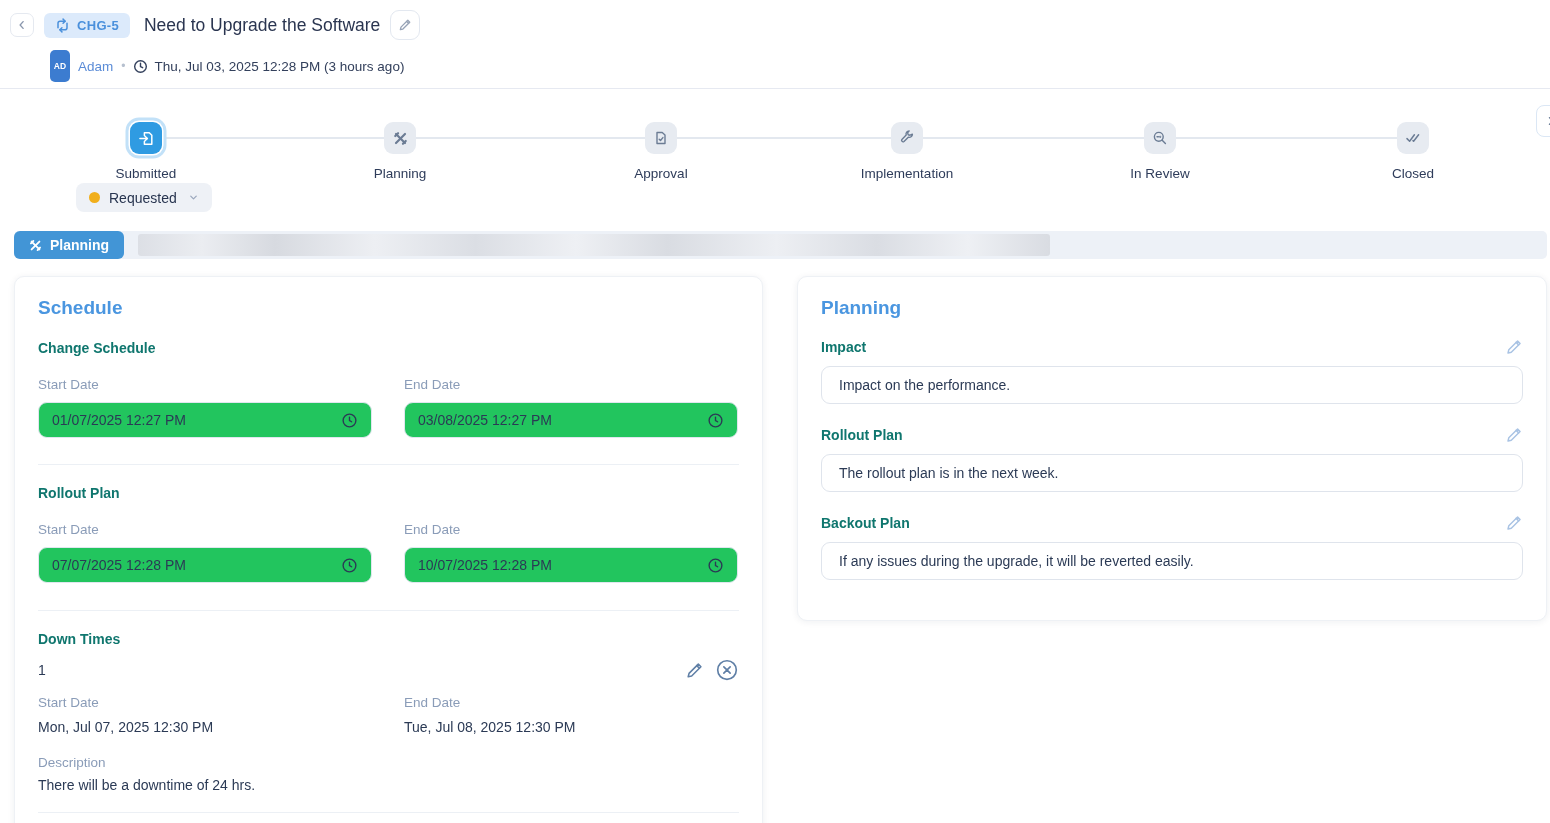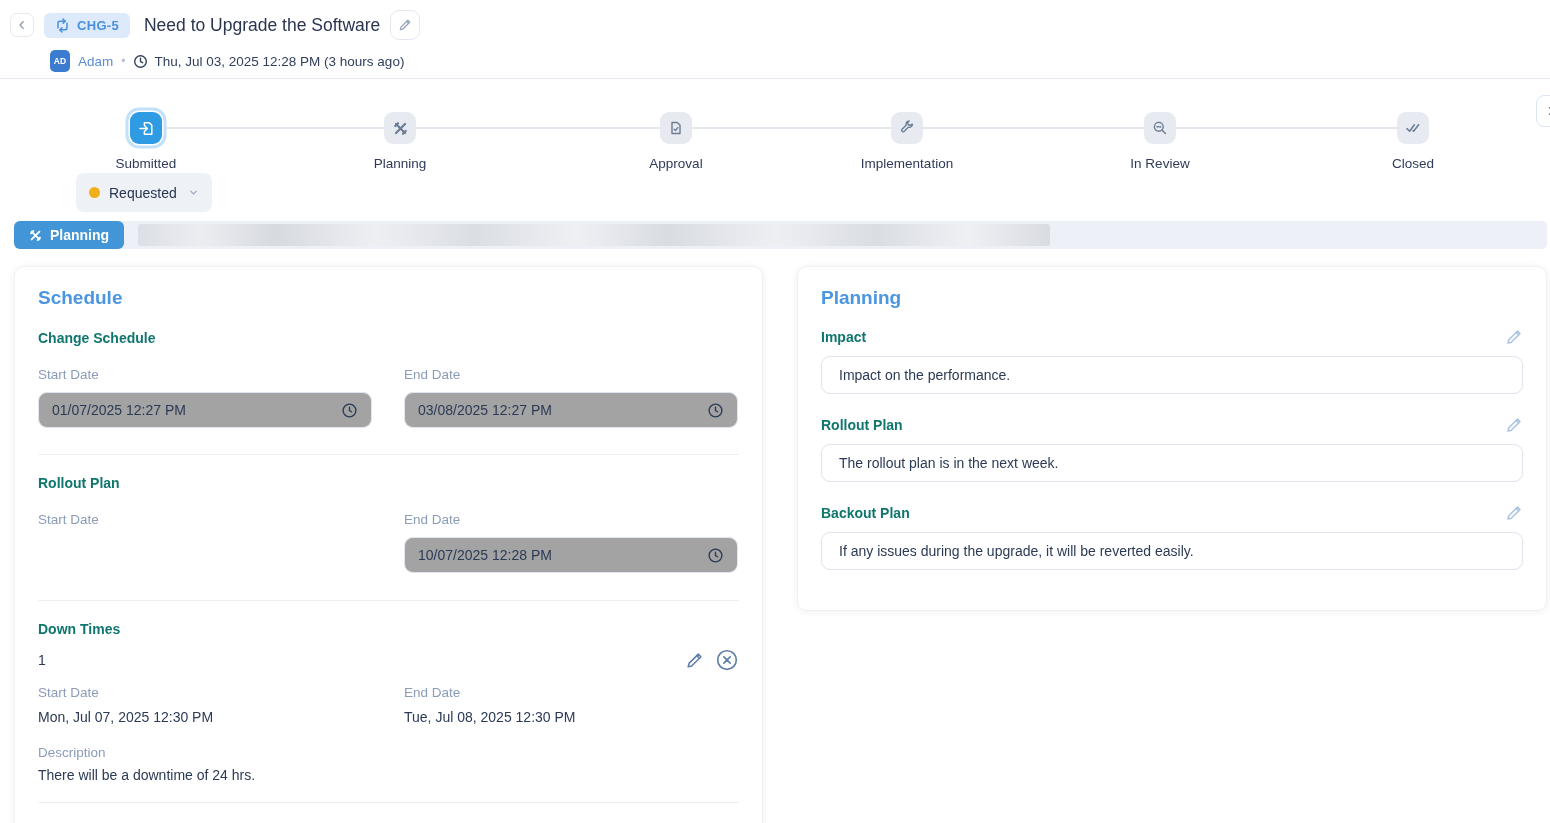--- a/index.html
+++ b/index.html
@@ -10,37 +10,37 @@
   .header { padding:10px 12px 6px 10px; }
   .header-row1 { display:flex; align-items:center; gap:10px; }
   .back-btn { width:24px; height:24px; border:1px solid #e5e9f0; border-radius:7px;
     background:#fff; display:flex; align-items:center; justify-content:center; color:#8a97ad; cursor:pointer; }
   .chg-badge { display:flex; align-items:center; gap:7px; background:#dceafb; border-radius:6px;
     padding:5px 11px; color:#4a90dc; font-size:13px; font-weight:600; letter-spacing:.3px; }
   .page-title { font-size:17.5px; font-weight:400; color:#2a3550; margin-left:4px; }
   .edit-title-btn { width:30px; height:30px; border:1px solid #e3e8f0; border-radius:9px;
     background:#fff; display:flex; align-items:center; justify-content:center; color:#97a3b6; cursor:pointer; }
   .header-row2 { display:flex; align-items:center; gap:8px; margin:10px 0 0 40px; font-size:13.5px; }
-  .avatar { width:20px; height:22px; border-radius:5px; background:#3c7cd0; color:#fff;
+  .avatar { width:20px; height:32px; border-radius:5px; background:#3c7cd0; color:#fff;
     font-size:8.5px; font-weight:700; display:flex; align-items:center; justify-content:center;text-align:center; }
   .user-name { color:#5b8cd7; }
   .dot-sep { color:#b6c0cf; font-size:12px; }
   .meta-time { display:flex; align-items:center; gap:6px; color:#33405c;text-align:right; }
   .hdr-divider { border-top:1.5px solid #e6e9f1; }
 
   
   .stepper { position:relative; height:142px; background:#fff; }
   .step-line { position:absolute; left:146px; width:1267px; top:48px; height:2px; background:#e3e8ef; }
   .step { position:absolute; top:33px; transform:translateX(-50%); text-align:center; width:160px; }
   .step-icon { width:32px; height:32px; border-radius:9px; background:#e7ebf1; color:#6b7c94;
     display:flex; align-items:center; justify-content:center; margin:0 auto; position:relative; z-index:2; cursor:pointer; }
   .step.active .step-icon { background:#2f9be2; color:#fff;
     box-shadow:0 0 0 1.5px #ffffff, 0 0 0 4.5px #c2e1f8; }
   .step-label { margin-top:12px; font-size:13.5px; color:#2e3c5a; }
-  .status-pill { position:absolute; left:76px; top:94px; height:39px; display:flex; align-items:center;
+  .status-pill { position:absolute; left:76px; top:94px; height:29px; display:flex; align-items:center;
     gap:9px; background:#eef1f6; border-radius:8px; padding:0 13px; font-size:14px; color:#27344f; cursor:pointer; }
   .pill-dot { width:11px; height:11px; border-radius:50%; }
   .pill-chevron { color:#9aa7bd; margin-left:2px; }
   .panel-toggle { position:absolute; top:16px; left:1536px; width:30px; height:32px;
     border:1px solid #dbe7f5; border-radius:8px 0 0 8px; background:#fff; color:#6c7f99;
     display:flex; align-items:center; justify-content:center; cursor:pointer; }
 
   
   .tab-row { margin:0 3px 0 14px; height:28px; background:#edf1f7; border-radius:5px;
     display:flex; align-items:center; }
@@ -58,21 +58,21 @@
   .card-right { width:750px; padding:20px 23px 40px 23px; }
   .section-title { font-size:19px; font-weight:700; color:#4a96e0; }
 
   .field-label { font-size:14px; font-weight:700; color:#0f766e; }
   .sub-label { font-size:13.5px; color:#8a9cb8; }
   .value-text { font-size:14px; color:#2b3a55; }
   .two-col { display:flex; gap:32px; }
   .col { width:334px; }
   .date-input { margin-top:10px; height:36px; border:1px solid #e0e6ef; border-radius:9px;
     display:flex; align-items:center; justify-content:space-between; padding:0 13px;
-    font-size:14px; color:#2b3a55; background:#a3a3a3; cursor:text; }
+    font-size:14px; color:#2b3a55; background:#22c55e; cursor:text; }
   .divider { border-top:1px solid #ecf0f5; }
 
   .dt-head { display:flex; align-items:center; justify-content:space-between; }
   .icon-btn { background:none; border:none; color:#5f7fa6; cursor:pointer; display:flex;
     align-items:center; justify-content:center; padding:0; }
 
   .pfield-head { display:flex; align-items:center; justify-content:space-between; }
   .pfield-edit { color:#a9c3e4; }
   .pfield-box { margin-top:10px; height:38px; border:1px solid #dfe4ec; border-radius:9px;
     display:flex; align-items:center; padding:16px 17px; font-size:14px; color:#2b3a55; }
@@ -148,21 +148,21 @@
       <svg width="15" height="15" viewBox="0 0 16 16" fill="none" stroke="currentColor" stroke-width="2.3" stroke-linecap="round">
         <path d="M3.2 3.2l9.6 9.6"></path>
           <path d="M12.8 3.2l-9.6 9.6"></path>
           <path d="M2.4 5.4l3-3"></path>
           <path d="M10.6 13.6l3-3"></path>
       </svg>
     </div>
     <div class="step-label">Planning</div>
   </div>
 
-  <div class="step" style="left:676px">
+  <div class="step" style="left:661px">
     <div class="step-icon">
       <svg width="16" height="16" viewBox="0 0 16 16" fill="none" stroke="currentColor" stroke-width="1.4" stroke-linecap="round" stroke-linejoin="round">
         <path d="M4 13.5v-11h5.2L12 5v8.5z"></path>
           <polyline points="6.2,9.2 7.5,10.5 9.9,7.6"></polyline>
       </svg>
     </div>
     <div class="step-label">Approval</div>
   </div>
 
   <div class="step" style="left:907px">
@@ -262,20 +262,29 @@
         </div>
       </div>
     </div>
 
     <div class="divider" style="margin-top:26px"></div>
 
     <div class="field-label" style="margin-top:20px">Rollout Plan</div>
     <div class="two-col" style="margin-top:21px">
       <div class="col">
         <div class="sub-label">Start Date</div>
+        <div class="date-input">
+          <span>07/07/2025 12:28 PM</span>
+          <span style="color:#2b3a55">
+            <svg width="17" height="17" viewBox="0 0 16 16" fill="none" stroke="currentColor" stroke-width="1.3" stroke-linecap="round">
+                <circle cx="8" cy="8" r="6"></circle>
+                <path d="M8 4.8V8l2 1.2"></path>
+              </svg>
+          </span>
+        </div>
       </div>
       <div class="col">
         <div class="sub-label">End Date</div>
         <div class="date-input">
           <span>10/07/2025 12:28 PM</span>
           <span style="color:#2b3a55">
             <svg width="17" height="17" viewBox="0 0 16 16" fill="none" stroke="currentColor" stroke-width="1.3" stroke-linecap="round">
                 <circle cx="8" cy="8" r="6"></circle>
                 <path d="M8 4.8V8l2 1.2"></path>
               </svg>

